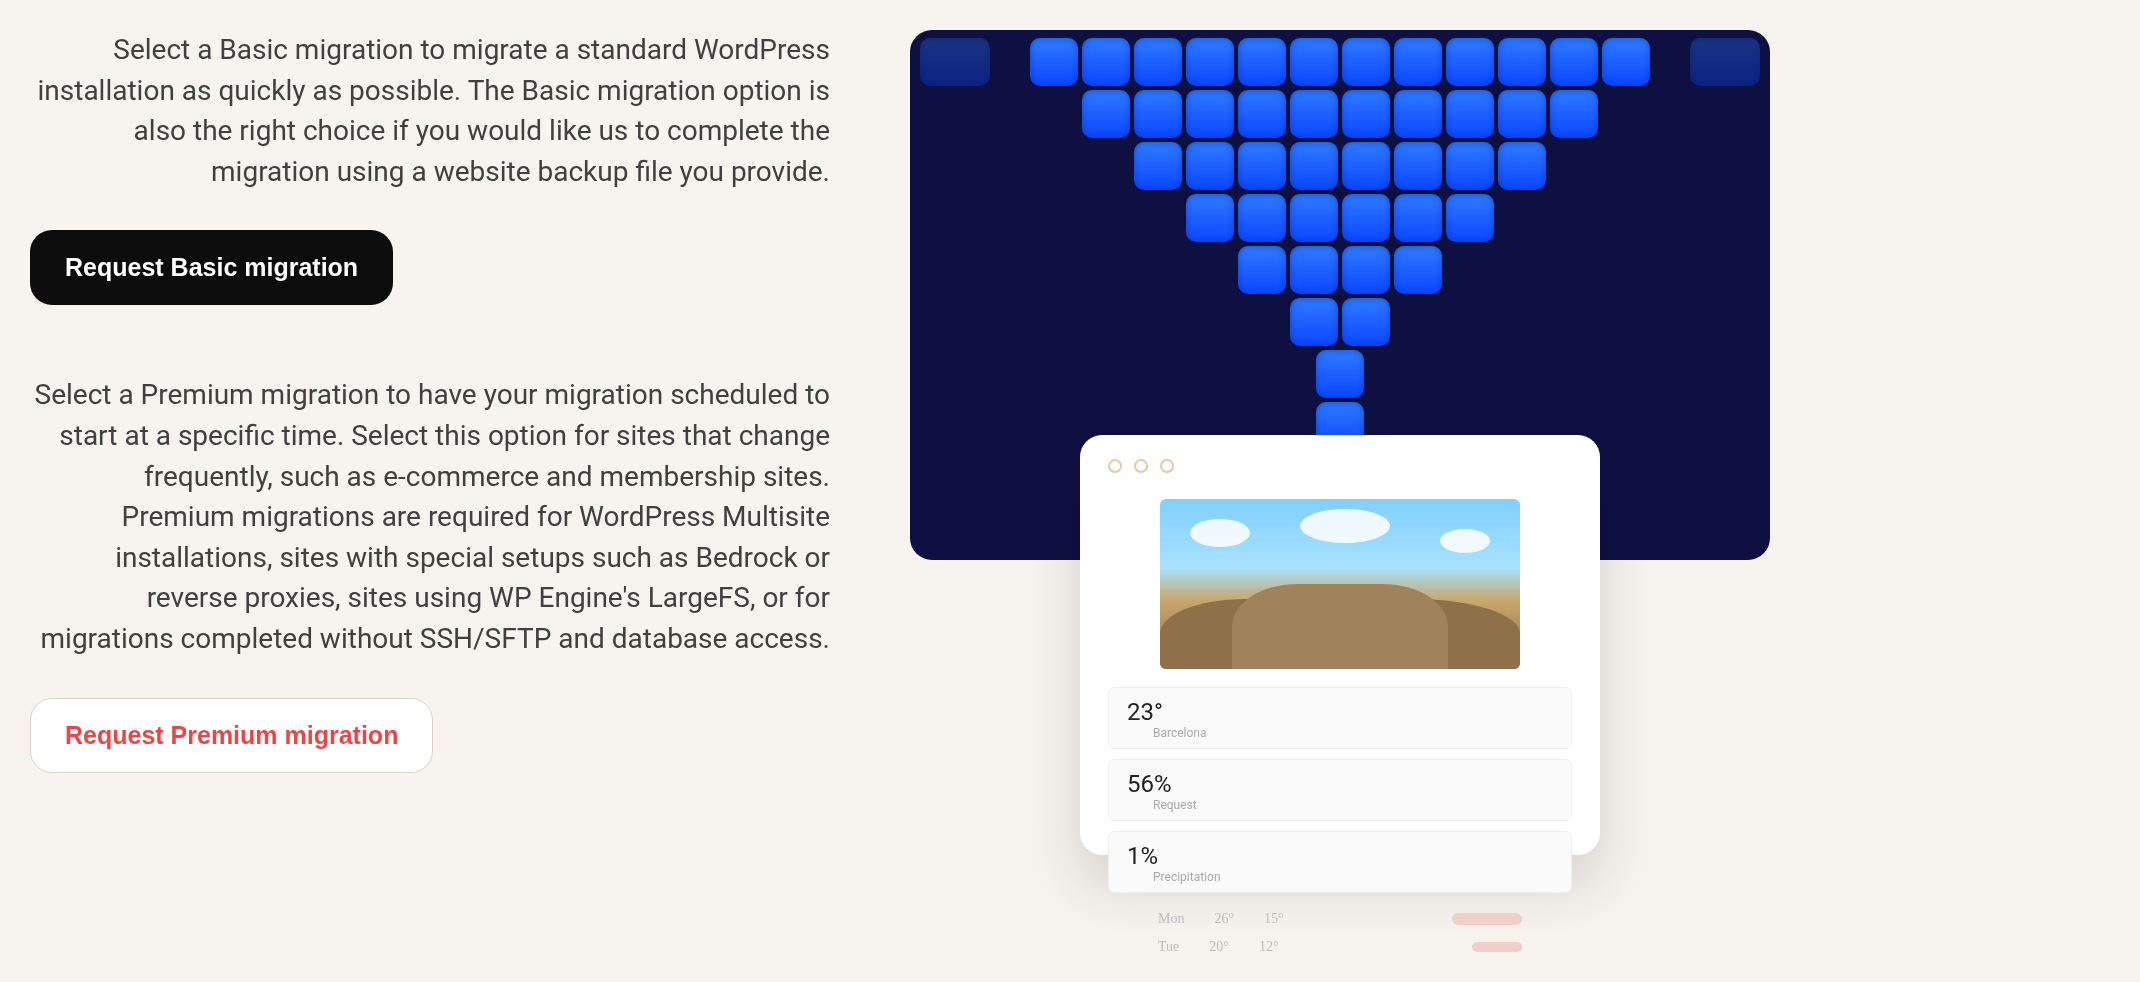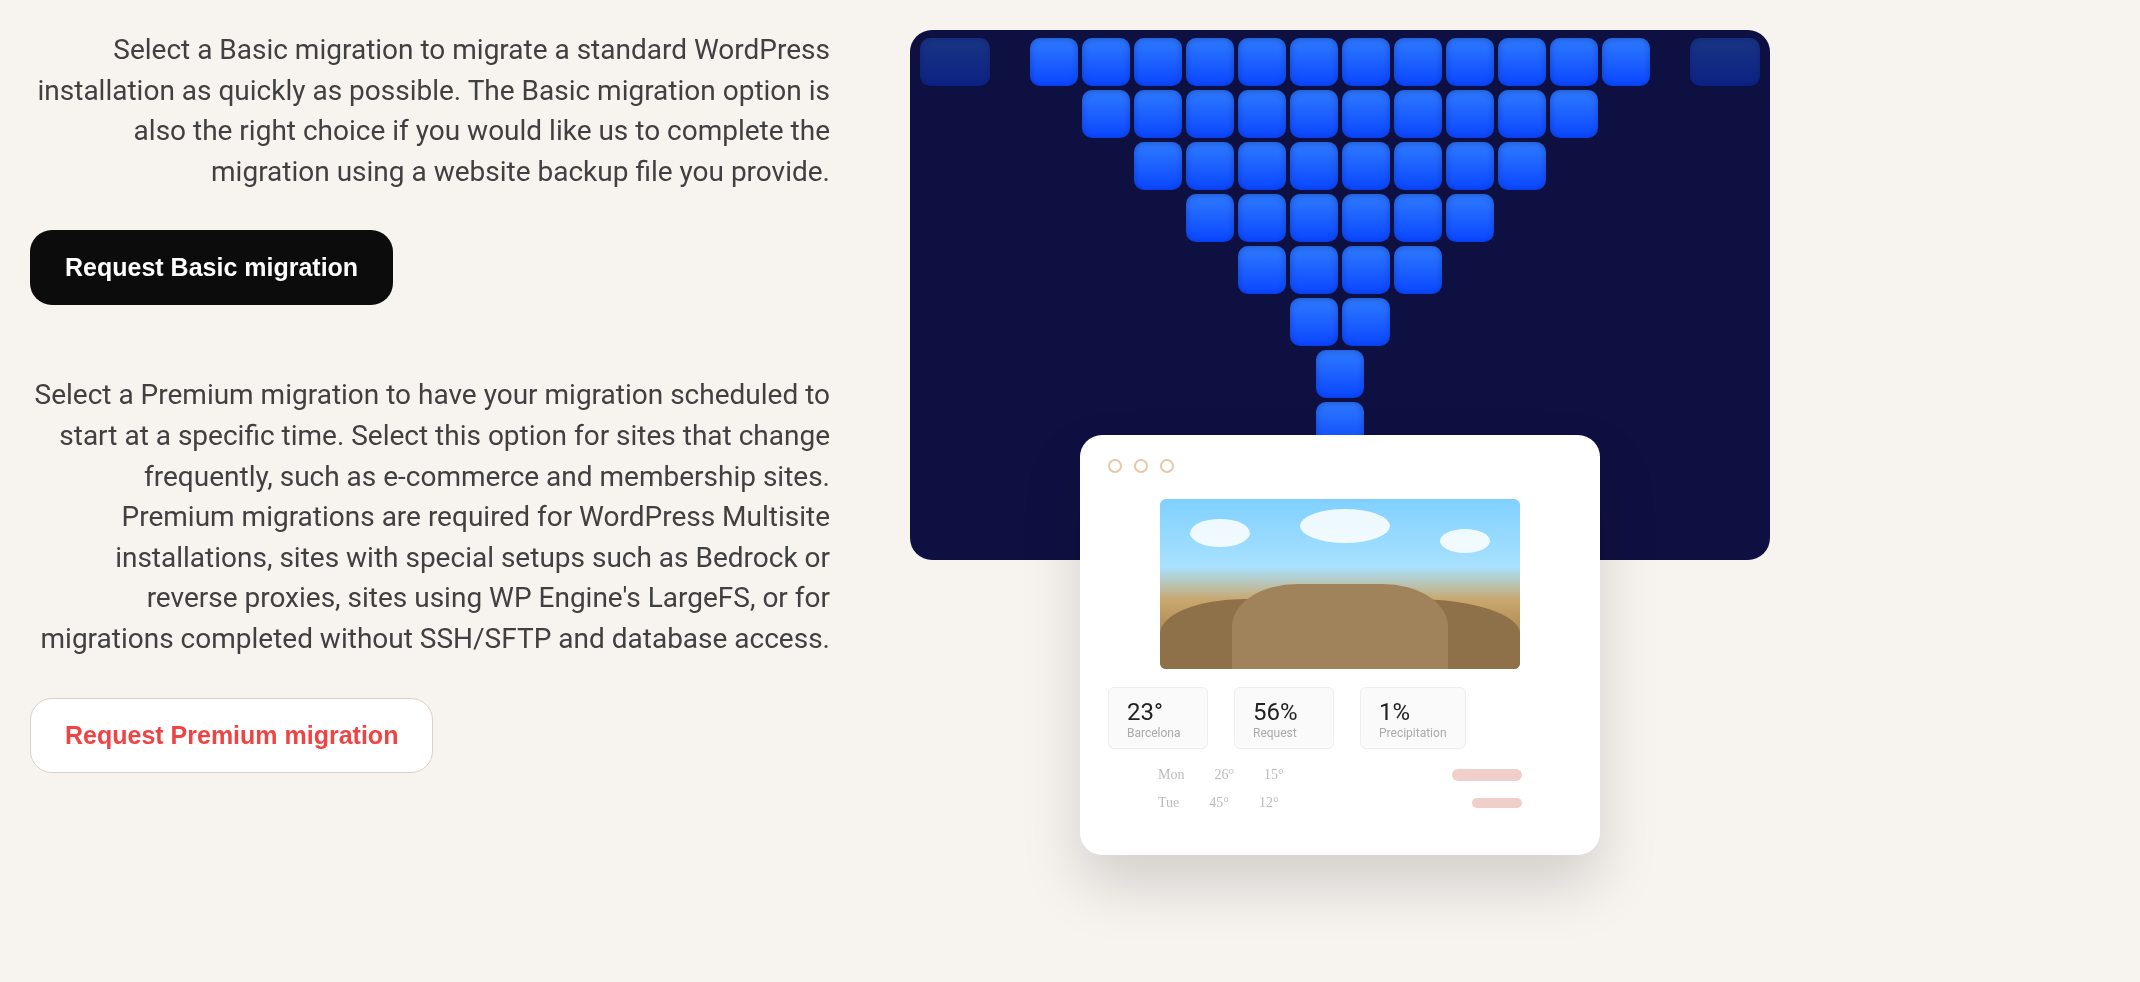--- a/index.html
+++ b/index.html
@@ -95,28 +95,28 @@
     height: 170px;
     margin: 0 auto 18px auto;
     border-radius: 6px;
     background: linear-gradient(180deg, #7fd0ff 0%, #a9e1ff 40%, #c9a66a 60%, #8c6b44 100%);
     position: relative;
     overflow: hidden;
   }
   .cloud { position:absolute; background: rgba(255,255,255,0.85); border-radius:50%; }
   .rock  { position:absolute; bottom:0; background:#8e7049; }
   .stats-row {
-    display: flex; gap: 26px; justify-content: flex-start; margin-bottom: 18px;
+    display: flex; gap: 10px; justify-content: center; margin-bottom: 18px; flex-direction: column;
   }
   .stat {
     background:#fafafa; border:1px solid #eee; border-radius:6px;
     padding:10px 18px 8px 18px; min-width:100px;
   }
   .stat .val { font-size:24px; font-weight:400; color:#222; }
-  .stat .lab { font-size:12px; color:#aaa; }
+  .stat .lab { font-size:12px; color:#aaa;margin-left:26px; }
   .forecast { padding: 0 50px; font-size:14px; color:#bbb;font-family:Liberation Serif, serif; }
   .forecast-row { display:flex; gap:30px; align-items:center; margin-bottom:12px; }
   .bar { width:70px; height:12px; background:#f0cfca; border-radius:6px; margin-left:auto; }
   .bar.small { width:50px; height:10px; }
 </style>
 </head>
 <body>
 
 <div class="page">
   <div class="left">
@@ -211,20 +211,20 @@
       </div>
       <div class="forecast">
         <div class="forecast-row">
           <span>Mon</span>
           <span>26°</span>
           <span>15°</span>
           <span class="bar"></span>
         </div>
         <div class="forecast-row">
           <span>Tue</span>
-          <span>45°</span>
+          <span>20°</span>
           <span>12°</span>
           <span class="bar small"></span>
         </div>
       </div>
     </div>
   </div>
 </div>
 
 </body></html>

